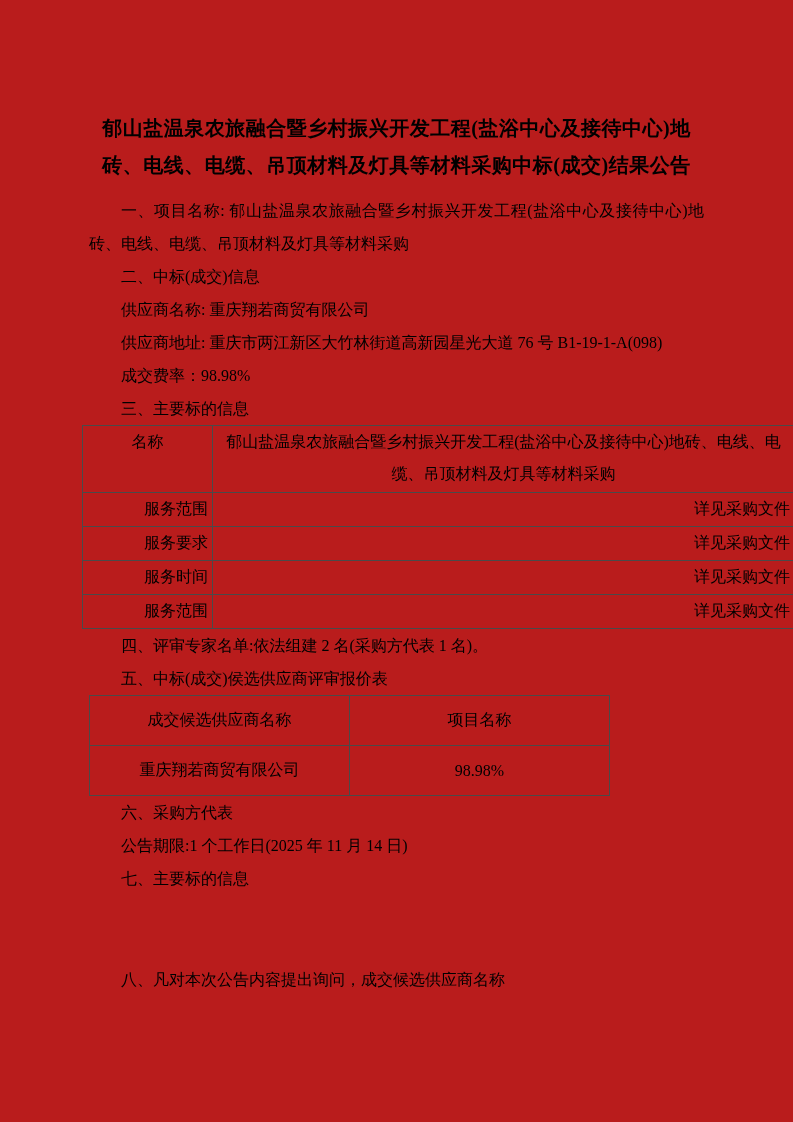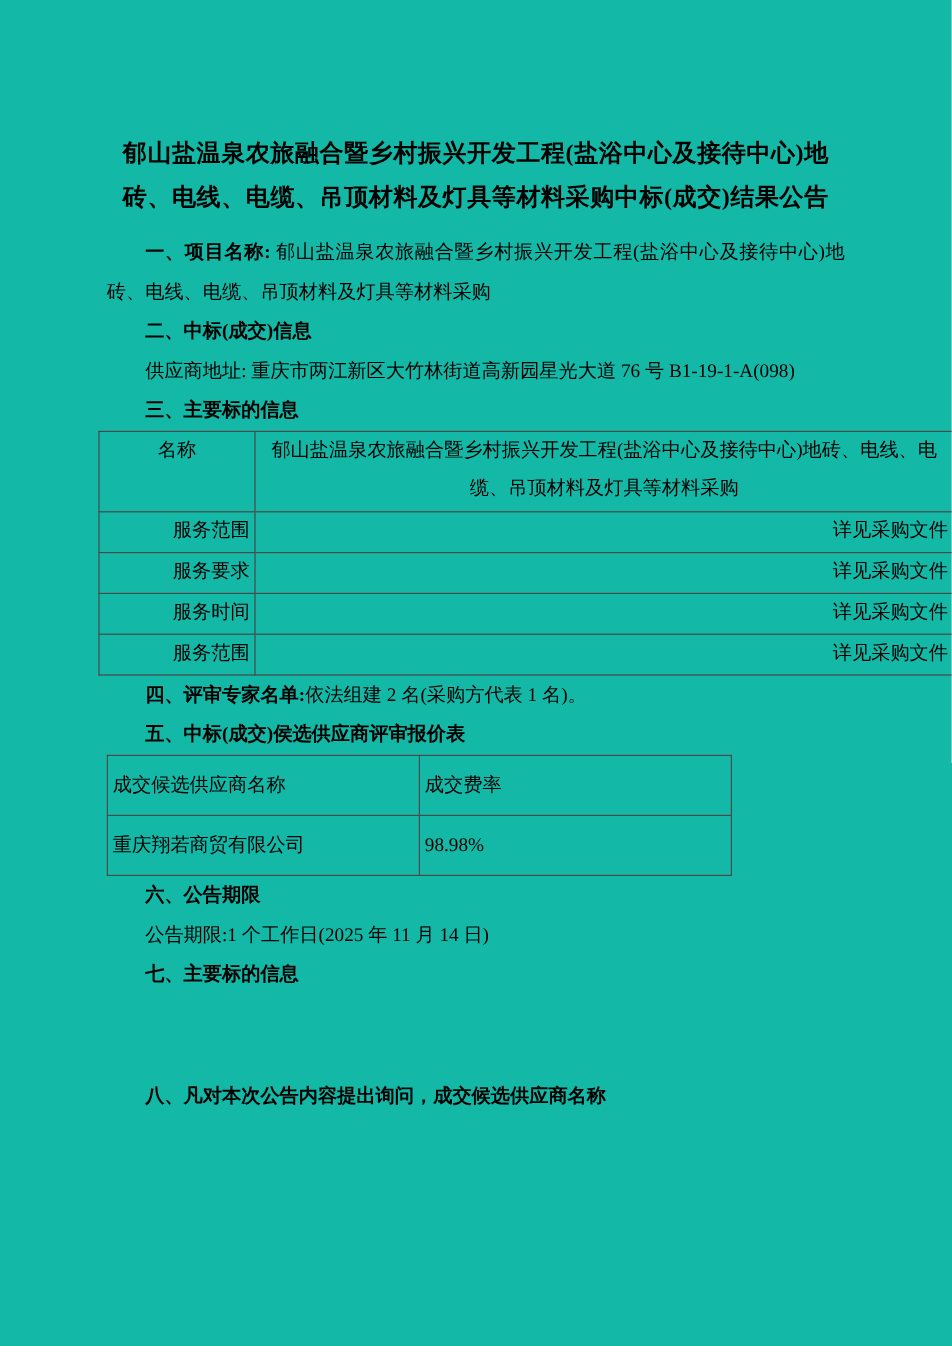--- a/index.html
+++ b/index.html
@@ -12,38 +12,38 @@
     height: 1122px;
     overflow: hidden;
     color: #000000;
     font-family: "Liberation Serif", "DejaVu Serif", serif;
   }
   .page {
     box-sizing: border-box;
     width: 793px;
     height: 1122px;
     padding: 110px 89px 0 89px;
-    background: #14b8a6;
+    background: #b91c1c;
   }
   .doc-title {
     font-size: 20px;
     font-weight: bold;
     text-align: center;
     line-height: 37px;
     letter-spacing: 0.5px;
     margin: 0 0 10px 0;
   }
   p.line {
     margin: 0;
     font-size: 16px;
     line-height: 33px;
     text-align: justify;
     text-indent: 2em;
   }
-  .b { font-weight: bold; }
+  .b { font-weight: normal; }
   table {
     border-collapse: collapse;
     table-layout: fixed;
   }
   table.t1 {
     width: 713px;
     margin-left: -7px;
   }
   table.t1 td {
     border: 1px solid #4a4a4a;
@@ -56,21 +56,21 @@
   }
   table.t1 col.c1 { width: 130px; }
   table.t1 tr.hrow td { height: 66px; }
   table.t1 tr.srow td { height: 33px; text-align: right; }
   table.t2 {
     width: 521px;
   }
   table.t2 td {
     border: 1px solid #4a4a4a;
     font-size: 16px;
-    text-align: left;
+    text-align: center;
     vertical-align: middle;
     height: 49px;
     padding: 0 4px;
   }
   table.t2 col { width: 50%; }
   .spacer { height: 68px; }
 </style>
 </head>
 <body>
 
@@ -78,23 +78,25 @@
 
   <div class="doc-title">
     <div>郁山盐温泉农旅融合暨乡村振兴开发工程(盐浴中心及接待中心)地</div>
     <div>砖、电线、电缆、吊顶材料及灯具等材料采购中标(成交)结果公告</div>
   </div>
 
   <p class="line"><span class="b">一、项目名称: </span><span>郁山盐温泉农旅融合暨乡村振兴开发工程(盐浴中心及接待中心)地砖、电线、电缆、吊顶材料及灯具等材料采购</span></p>
 
   <p class="line b">二、中标(成交)信息</p>
 
+  <p class="line"><span>供应商名称: </span><span>重庆翔若商贸有限公司</span></p>
 
   <p class="line"><span>供应商地址: </span><span>重庆市两江新区大竹林街道高新园星光大道 76 号 B1-19-1-A(098)</span></p>
 
+  <p class="line"><span>成交费率：</span><span>98.98%</span></p>
 
   <p class="line b">三、主要标的信息</p>
 
   <table class="t1">
     <colgroup>
         <col class="c1">
         <col>
       </colgroup>
     <tbody>
         <tr class="hrow">
@@ -125,30 +127,30 @@
   <p class="line b">五、中标(成交)侯选供应商评审报价表</p>
 
   <table class="t2">
     <colgroup>
         <col>
         <col>
       </colgroup>
     <tbody>
         <tr>
       <td>成交候选供应商名称</td>
-      <td>成交费率</td>
+      <td>项目名称</td>
     </tr>
     <tr>
       <td>重庆翔若商贸有限公司</td>
       <td>98.98%</td>
     </tr>
   </tbody>
     </table>
 
-  <p class="line b">六、公告期限</p>
+  <p class="line b">六、采购方代表</p>
 
   <p class="line">公告期限:1 个工作日(2025 年 11 月 14 日)</p>
 
   <p class="line b">七、主要标的信息</p>
 
   <div class="spacer"></div>
 
   <p class="line b">八、凡对本次公告内容提出询问，成交候选供应商名称</p>
 
 </div>

